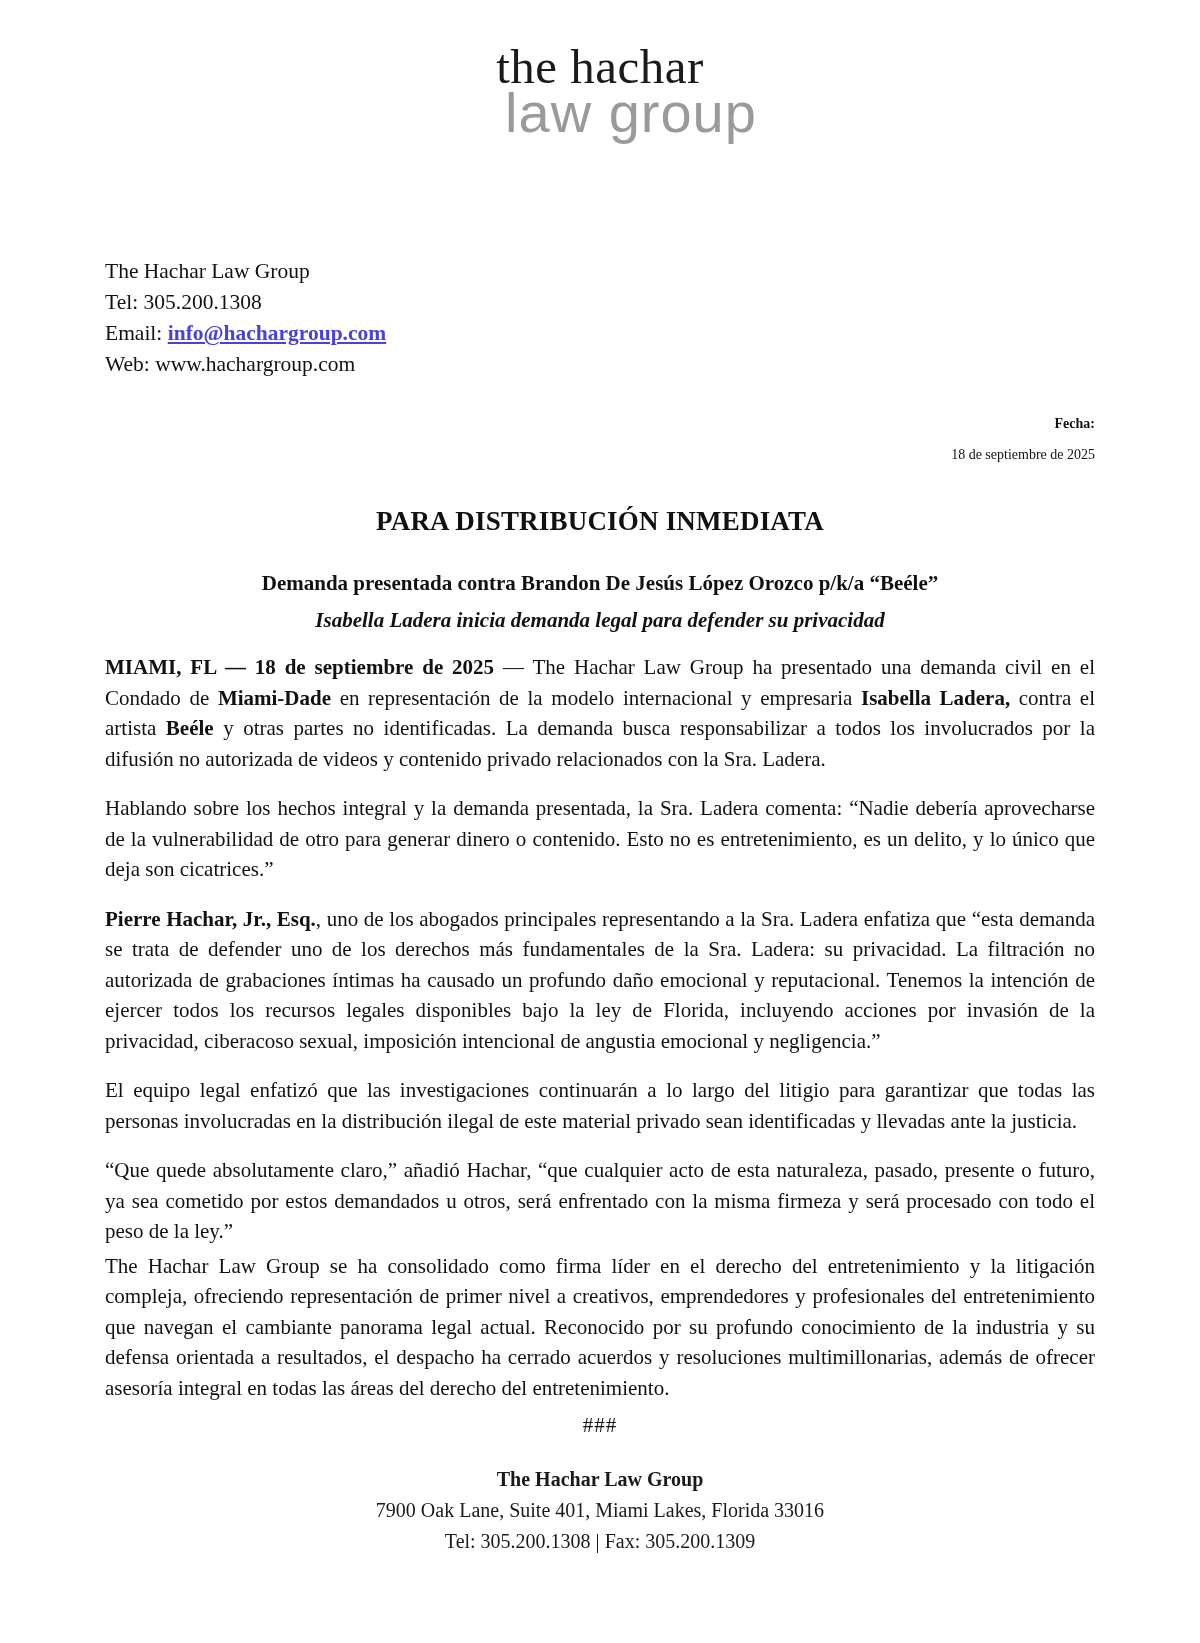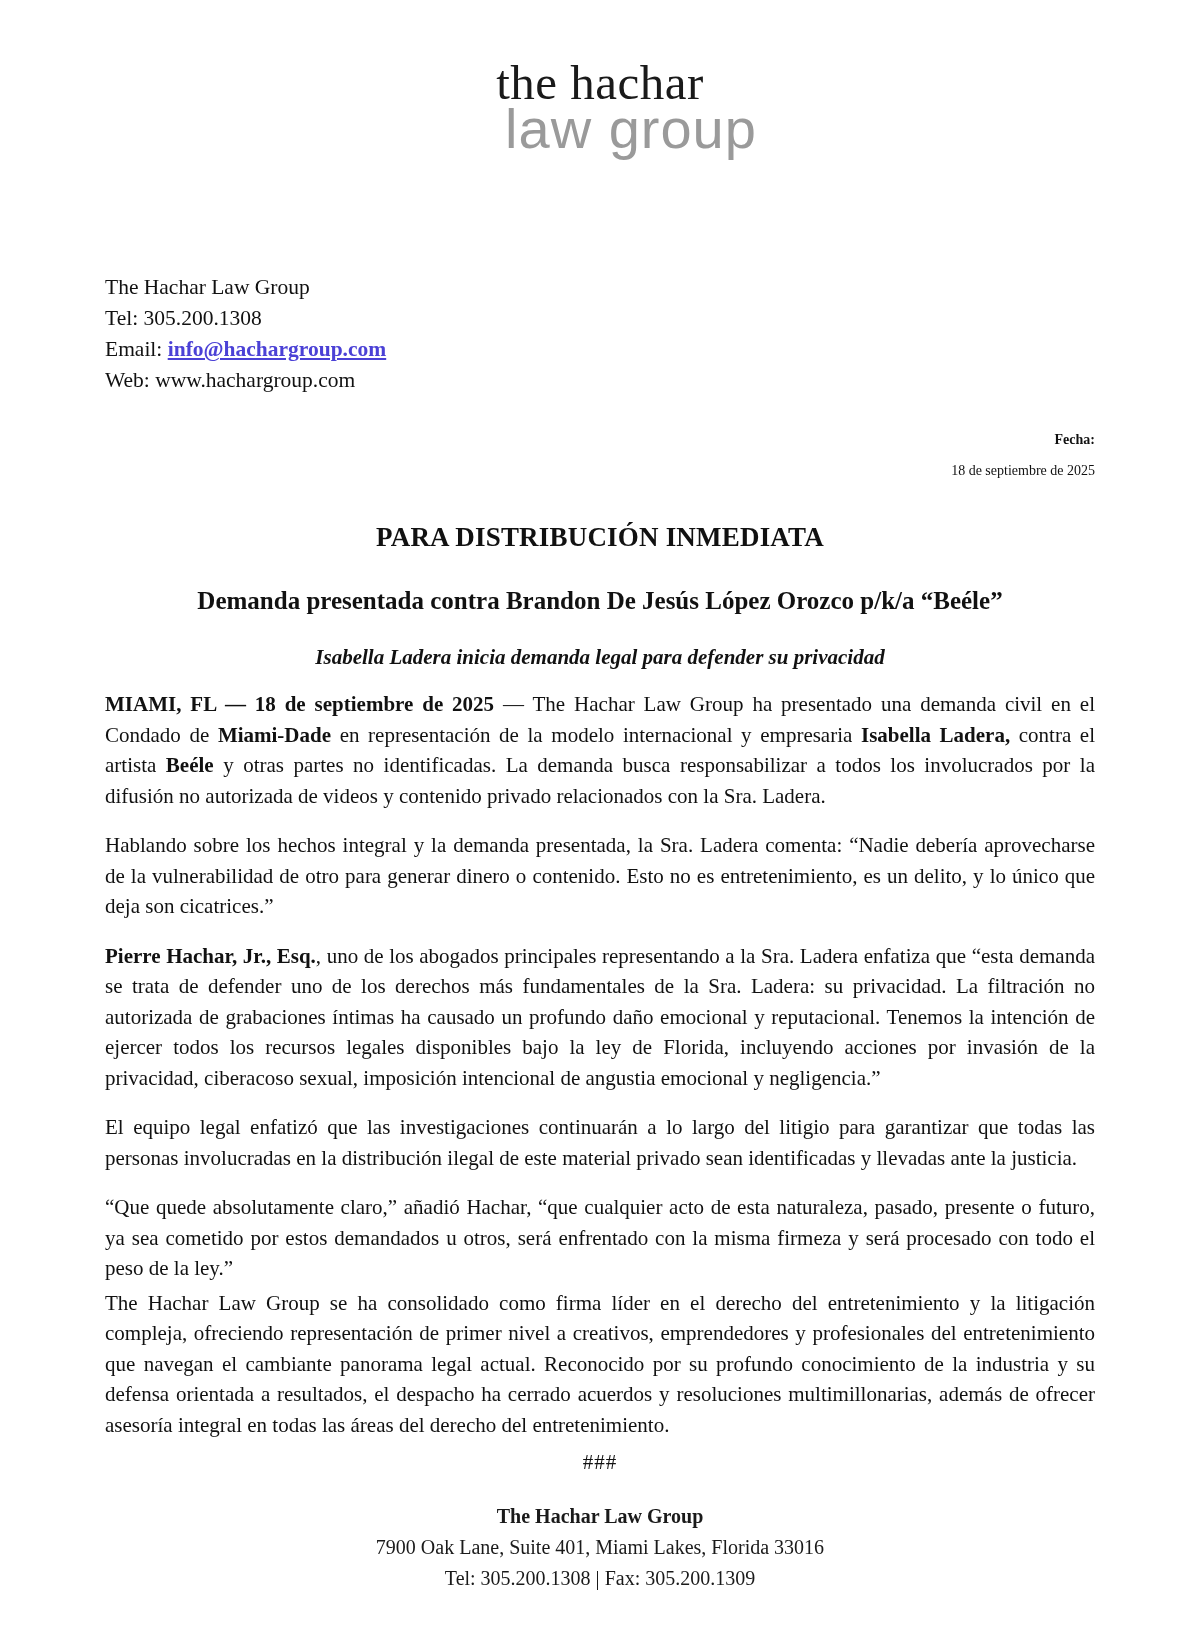--- a/index.html
+++ b/index.html
@@ -14,21 +14,21 @@
     font-family: "Liberation Serif", "DejaVu Serif", serif;
     color: #111111;
     position: relative;
     overflow: hidden;
   }
 
   .page {
     width: 1200px;
     height: 1643px;
     box-sizing: border-box;
-    padding: 16px;
+    padding: 0;
     position: relative;
   }
 
   
   .letterhead {
     padding-top: 42px;
     text-align: center;
     user-select: none;
   }
   .logo-wrap {
@@ -91,26 +91,26 @@
     margin-top: 36px;
     text-align: center;
     font-size: 27px;
     font-weight: bold;
     letter-spacing: 0.2px;
   }
 
   .headline {
     margin-top: 34px;
     text-align: center;
-    font-size: 25px;
+    font-size: 21px;
     font-weight: bold;
   }
 
   .subhead {
-    margin-top: 30px;
+    margin-top: 12px;
     text-align: center;
     font-size: 21px;
     font-weight: bold;
     font-style: italic;
   }
 
   p.body-par {
     text-align: justify;
     font-size: 21px;
     line-height: 30.5px;

